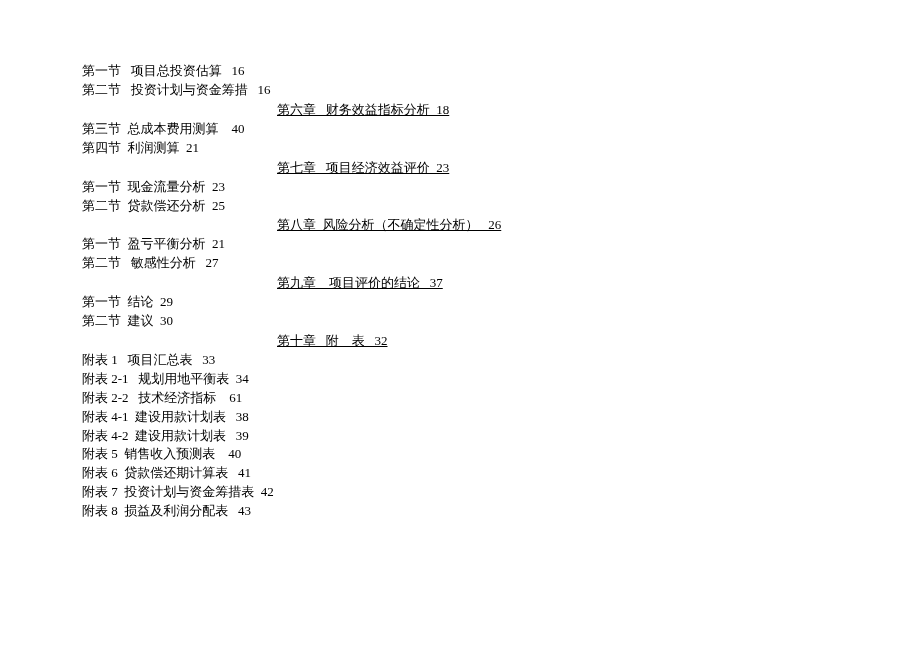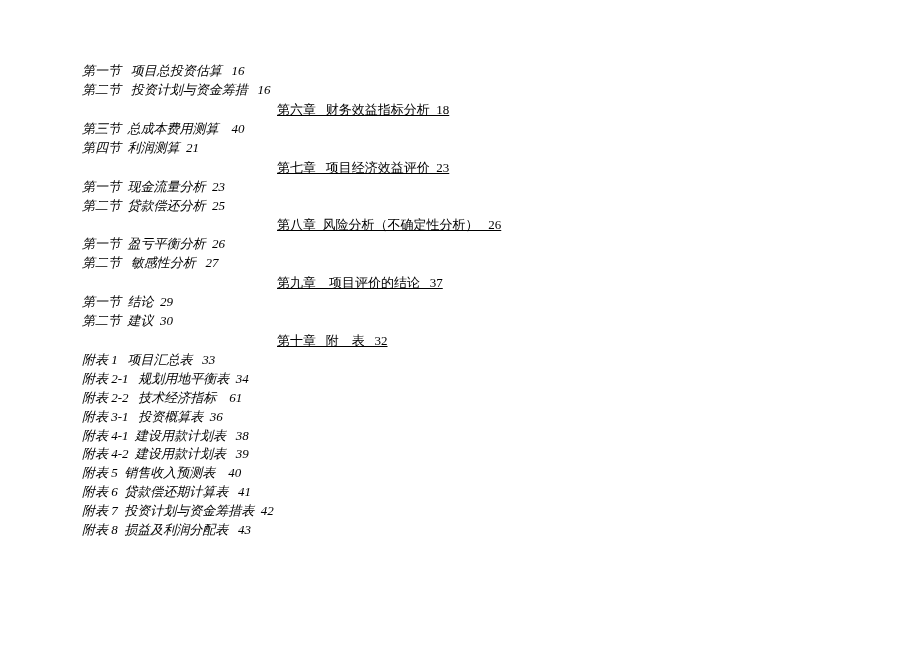--- a/index.html
+++ b/index.html
@@ -7,21 +7,20 @@
       width: 920px;
       height: 651px;
       background: #fff;
       font-family: "SimSun", "宋体", serif;
       font-size: 13px;
       color: #000;
       padding: 62px 72px 20px 82px;
       position: relative;
     }
     .toc-line {
-      font-style: italic;
       line-height: 1.45;
       white-space: pre;
     }
     .chapter-line {
       font-style: normal;
       line-height: 1.55;
       padding-left: 195px;
       white-space: pre;
       text-decoration: underline;
     }
@@ -32,29 +31,28 @@
 <div id="toc">
     <div class="toc-line">第一节   项目总投资估算   16</div>
     <div class="toc-line">第二节   投资计划与资金筹措   16</div>
     <div class="chapter-line">第六章   财务效益指标分析  18</div>
     <div class="toc-line">第三节  总成本费用测算    40</div>
     <div class="toc-line">第四节  利润测算  21</div>
     <div class="chapter-line">第七章   项目经济效益评价  23</div>
     <div class="toc-line">第一节  现金流量分析  23</div>
     <div class="toc-line">第二节  贷款偿还分析  25</div>
     <div class="chapter-line">第八章  风险分析（不确定性分析）   26</div>
-    <div class="toc-line">第一节  盈亏平衡分析  26</div>
+    <div class="toc-line">第一节  盈亏平衡分析  21</div>
     <div class="toc-line">第二节   敏感性分析   27</div>
     <div class="chapter-line">第九章    项目评价的结论   37</div>
     <div class="toc-line">第一节  结论  29</div>
     <div class="toc-line">第二节  建议  30</div>
     <div class="chapter-line">第十章   附    表   32</div>
     <div class="toc-line">附表 1   项目汇总表   33</div>
     <div class="toc-line">附表 2-1   规划用地平衡表  34</div>
     <div class="toc-line">附表 2-2   技术经济指标    61</div>
-    <div class="toc-line">附表 3-1   投资概算表  36</div>
     <div class="toc-line">附表 4-1  建设用款计划表   38</div>
     <div class="toc-line">附表 4-2  建设用款计划表   39</div>
     <div class="toc-line">附表 5  销售收入预测表    40</div>
     <div class="toc-line">附表 6  贷款偿还期计算表   41</div>
     <div class="toc-line">附表 7  投资计划与资金筹措表  42</div>
     <div class="toc-line">附表 8  损益及利润分配表   43</div>
   </div>
 
 </body></html>

